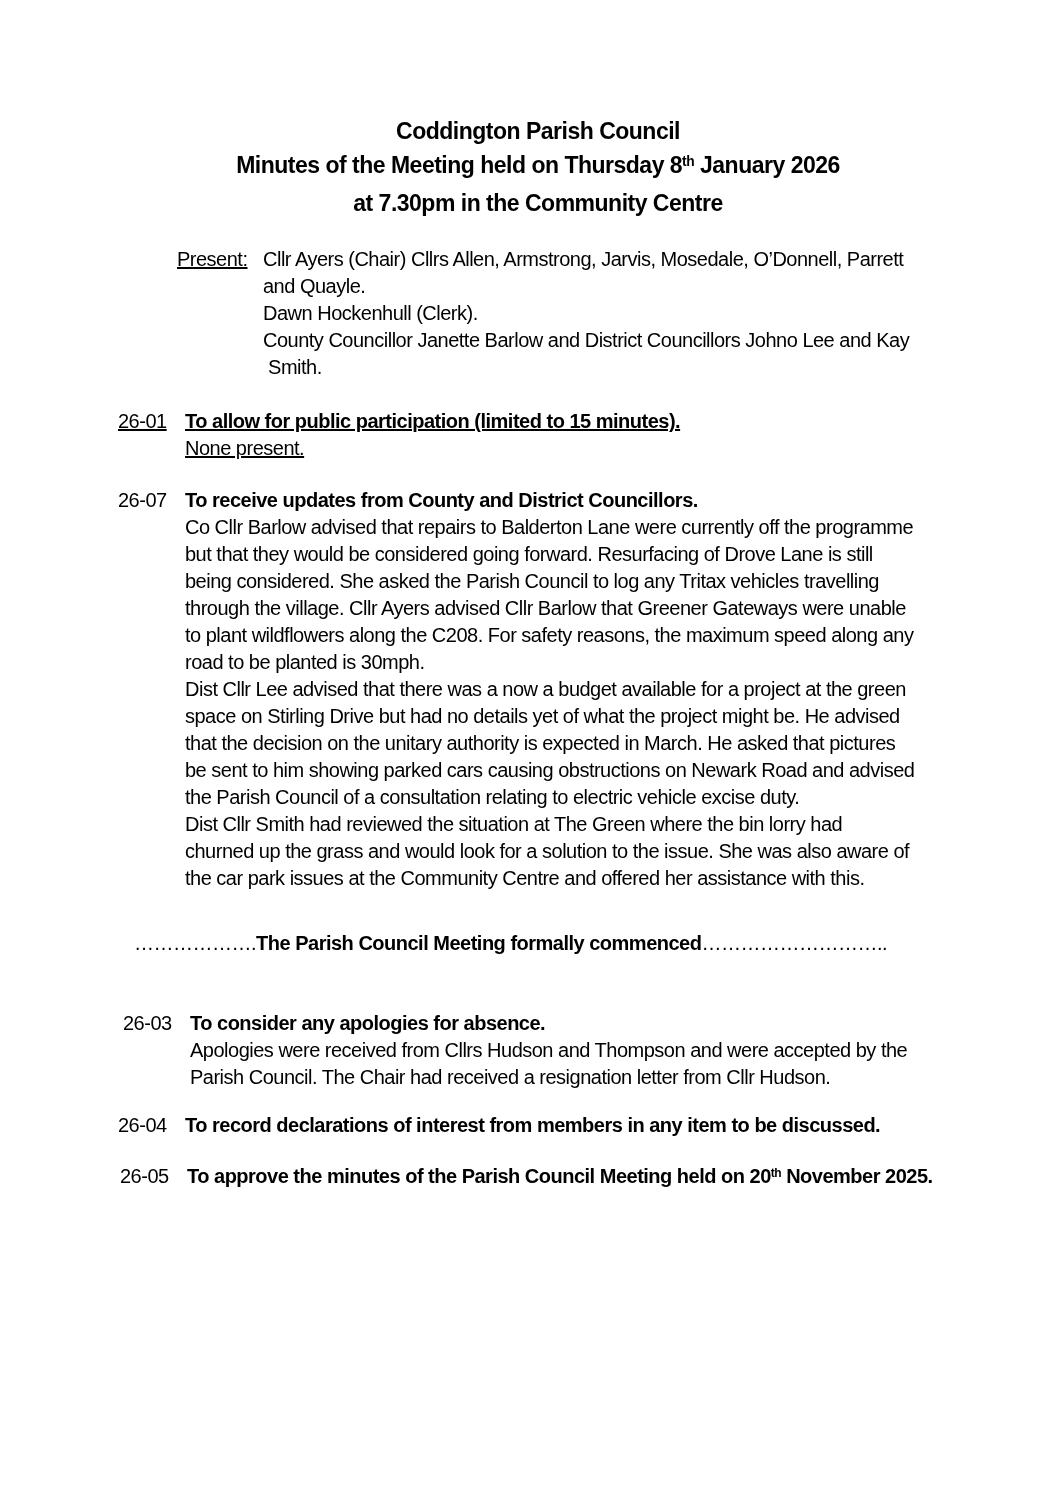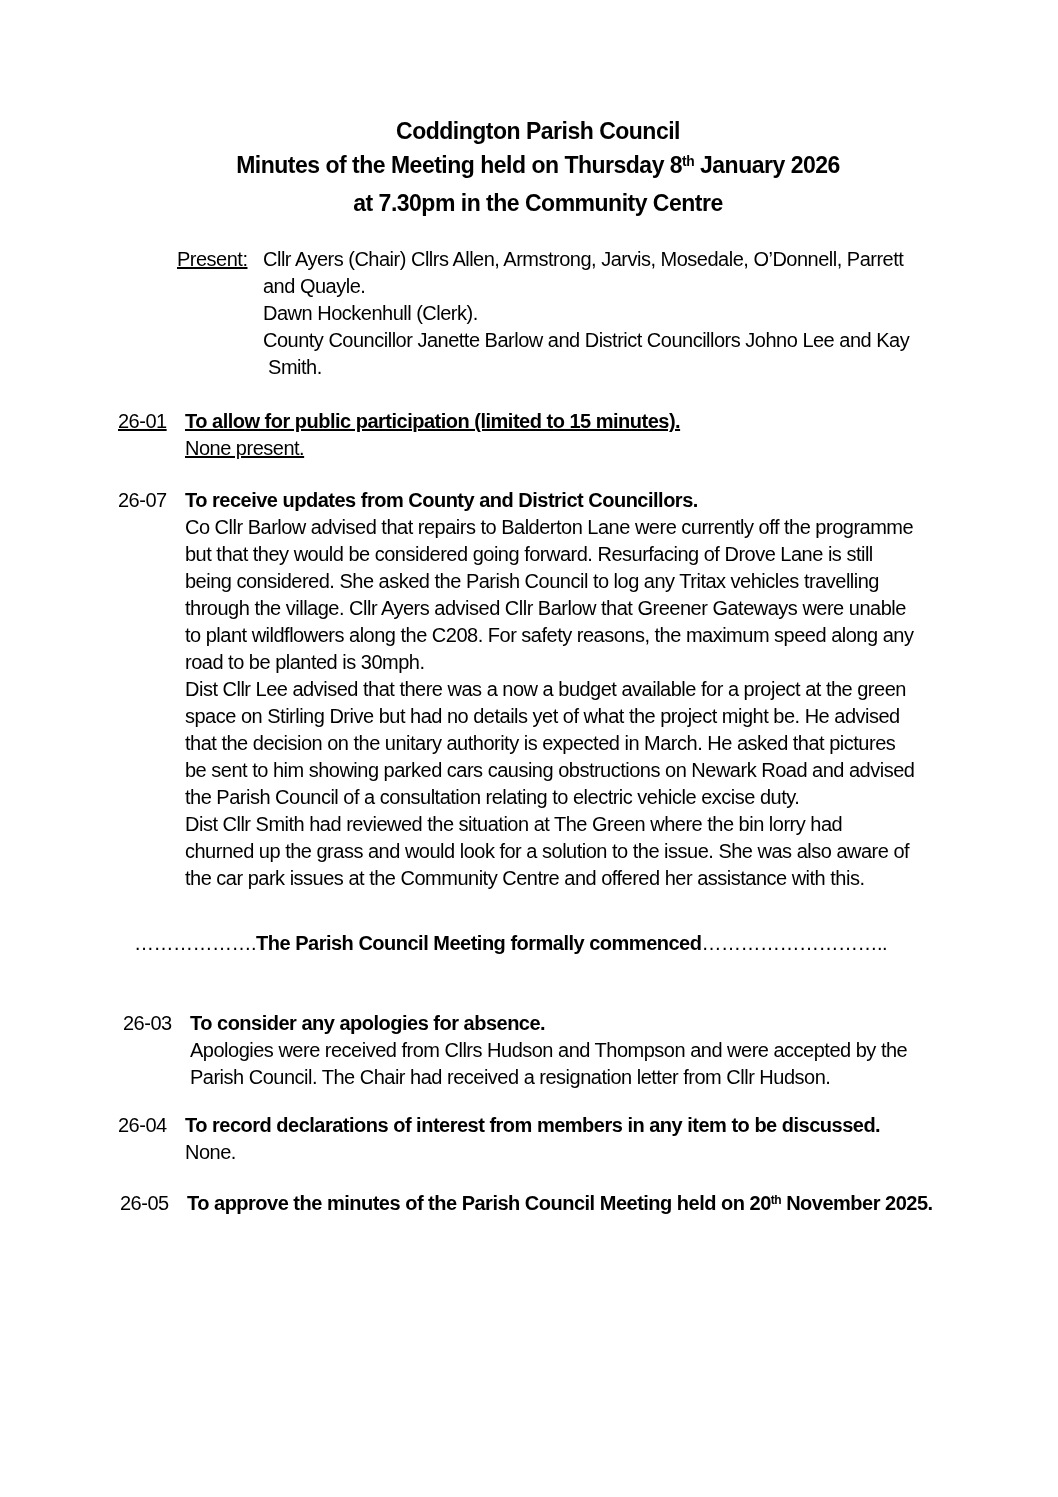--- a/index.html
+++ b/index.html
@@ -126,21 +126,20 @@
       <div class="item-heading">To consider any apologies for absence.</div>
       <div class="item-body">Apologies were received from Cllrs Hudson and Thompson and were accepted by the
 Parish Council. The Chair had received a resignation letter from Cllr Hudson.</div>
     </div>
   </div>
 
   <div class="item item-4">
     <div class="item-number">26-04</div>
     <div class="item-text">
       <div class="item-heading">To record declarations of interest from members in any item to be discussed.</div>
-      <div class="item-body">None.</div>
     </div>
   </div>
 
   <div class="item item-5">
     <div class="item-number">26-05</div>
     <div class="item-text">
       <div class="item-heading"><span>To approve the minutes of the Parish Council Meeting held on 20</span><sup class="ordinal">th</sup><span> November 2025.</span></div>
     </div>
   </div>
 

